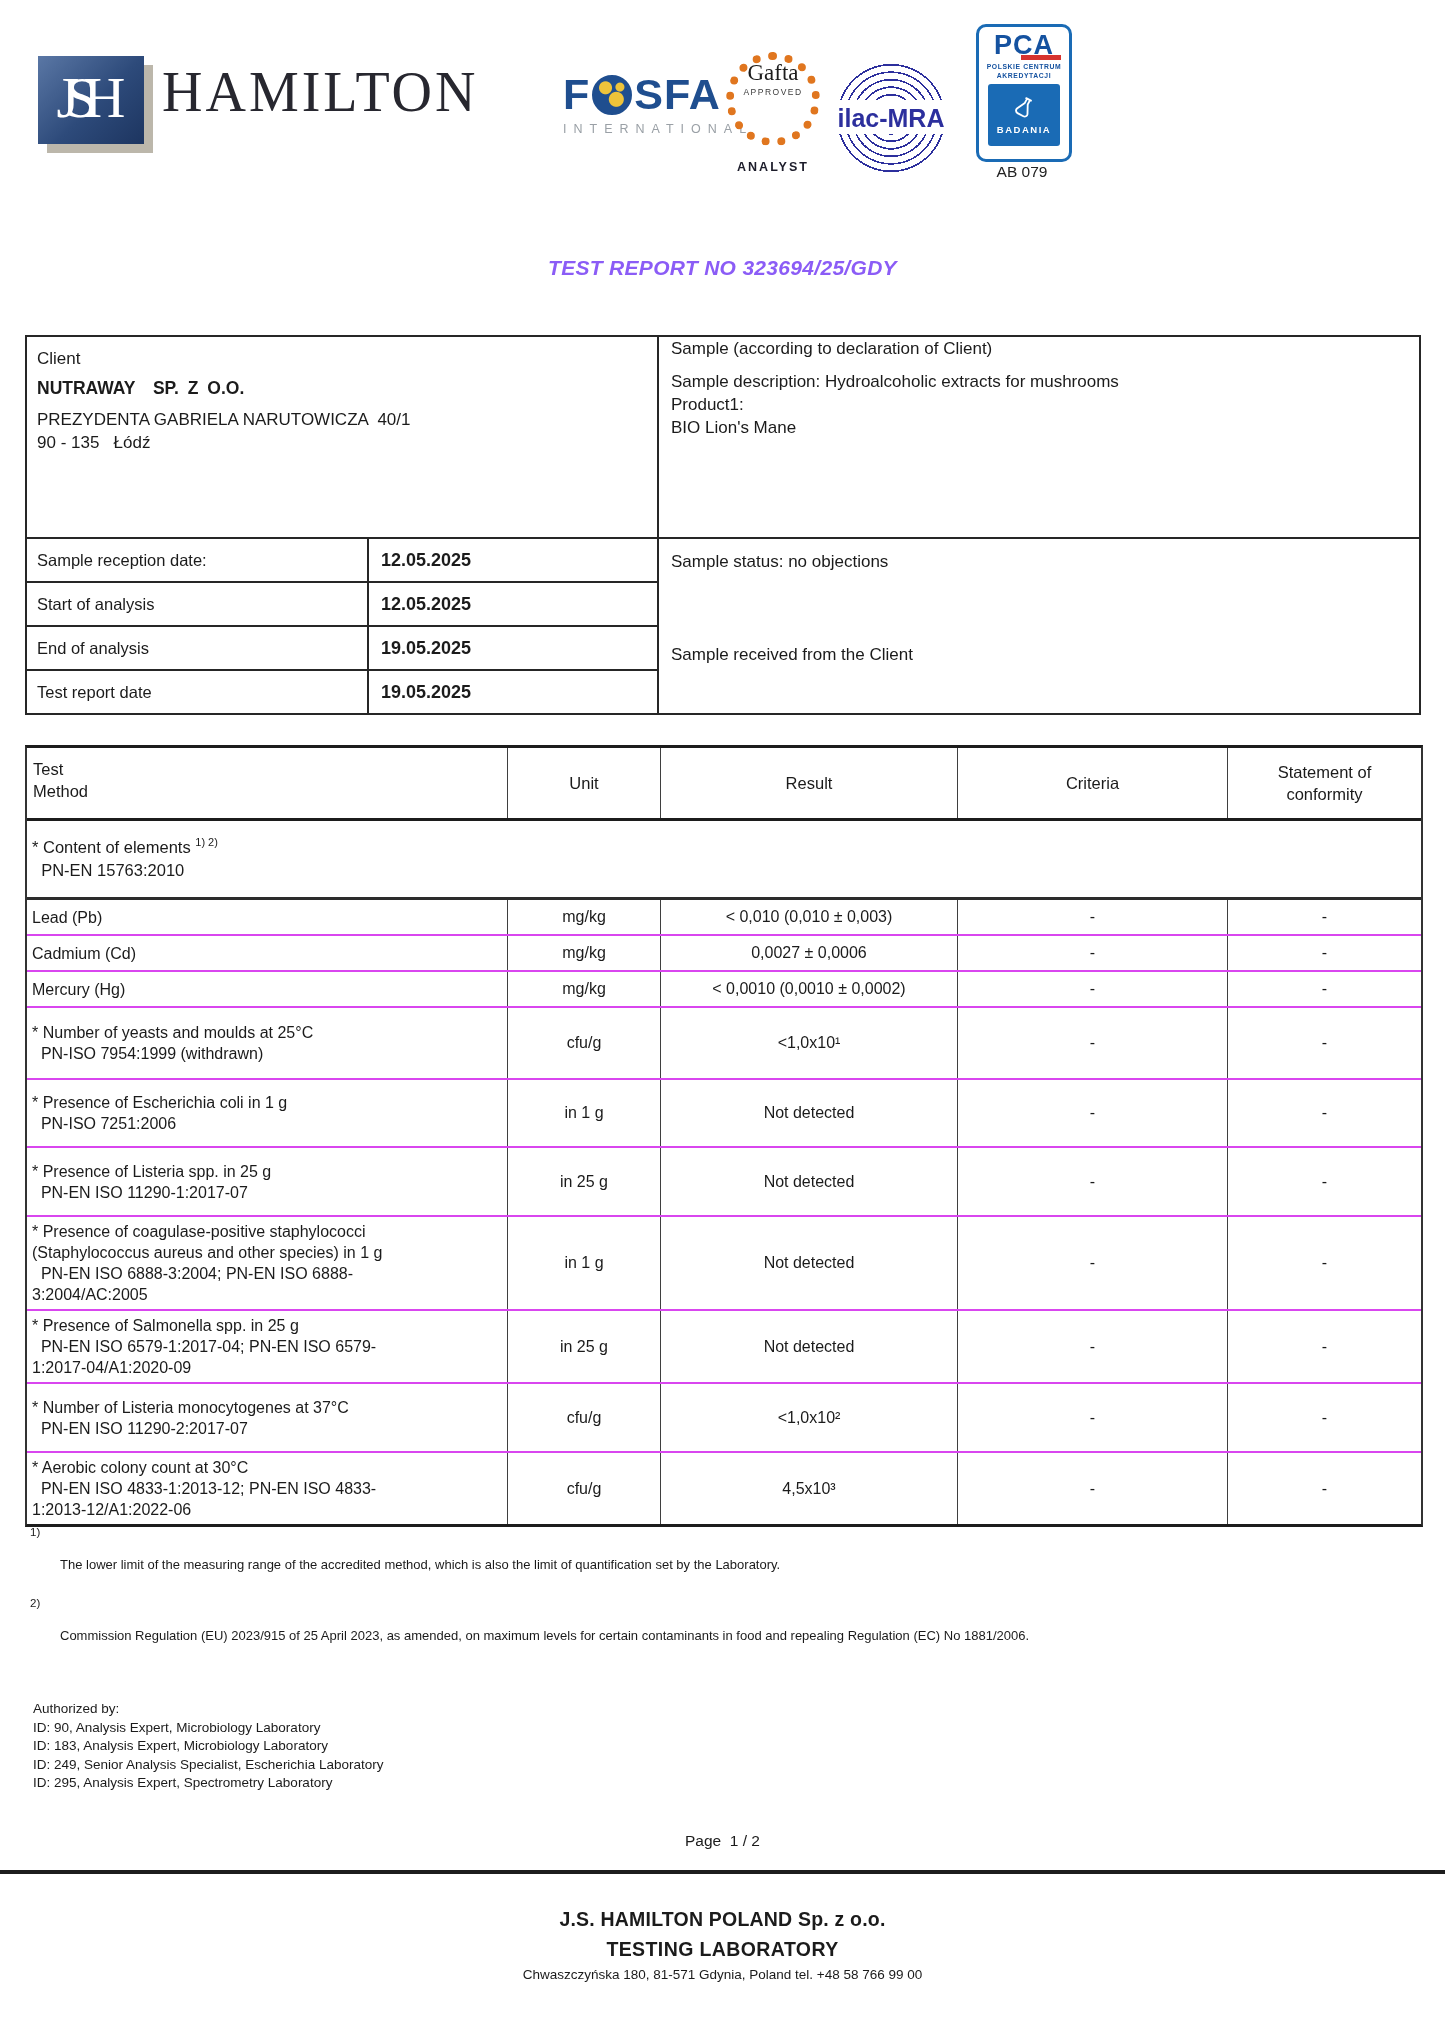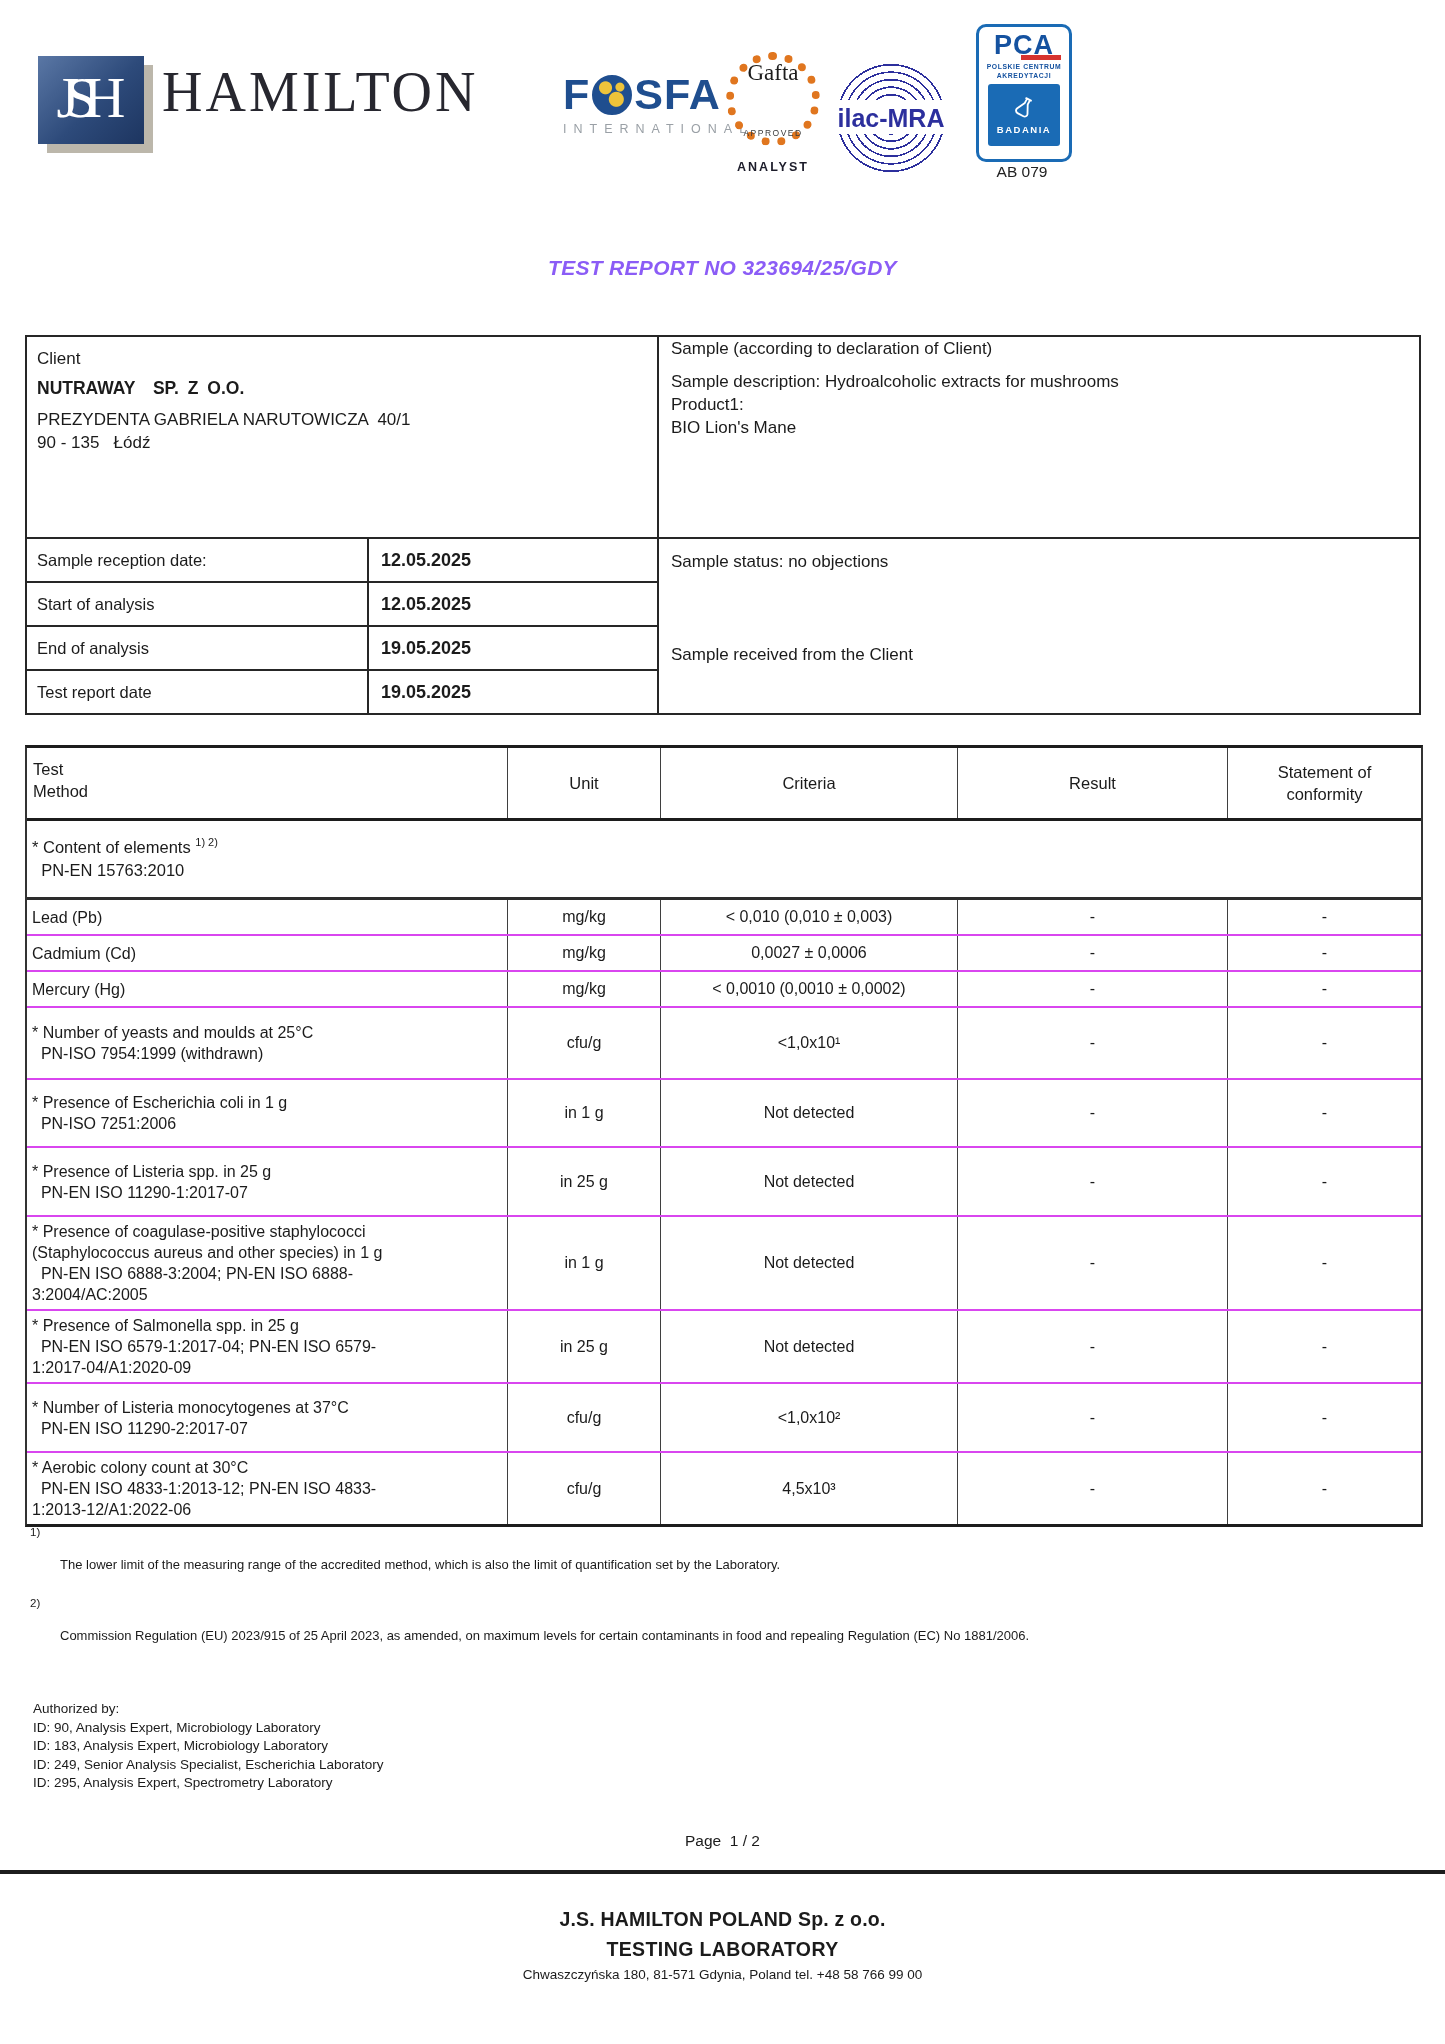--- a/index.html
+++ b/index.html
@@ -36,21 +36,21 @@
       radial-gradient(circle at 62% 62%, #eec33a 0 7px, rgba(0,0,0,0) 8px),
       radial-gradient(circle at 72% 28%, #eec33a 0 4px, rgba(0,0,0,0) 5px),
       var(--fosfa_blue,#1f4e8f);
     border:2px solid var(--fosfa_blue,#1f4e8f);
   }
   .fosfa-sub { margin-top:3px; font-size:12.5px; letter-spacing:7px; color:#9aa0a6; }
   .gafta { position:absolute; left:723px; top:52px; width:100px; text-align:center; }
   .gafta-circle {
     width:78px; height:78px; margin:0 auto; border-radius:50%;
     border:8px dotted var(--gafta_orange,#e0761f);
-    display:flex; flex-direction:column; align-items:center; justify-content:space-between;
+    display:flex; flex-direction:column; align-items:center; justify-content:flex-start;
   }
   .gafta-name { font-family:"Liberation Serif","DejaVu Serif",serif; font-size:23px; color:#1d1d1d; }
   .gafta-approved { font-size:8.5px; letter-spacing:1.5px; color:#3a3a3a; margin-top:1px; }
   .gafta-analyst { margin-top:14px; font-size:12.5px; font-weight:700; letter-spacing:2px; color:#1c1c2a; }
   .ilac { position:absolute; left:833px; top:60px; width:116px; height:116px; }
   .ilac-rings {
     position:absolute; inset:0; border-radius:50%;
     background:repeating-radial-gradient(circle at 50% 50%, var(--ilac_blue,#2c2f9d) 0 1.6px, #fff 1.6px 7.5px);
   }
   .ilac-band { position:absolute; left:-8px; right:-8px; top:40px; height:34px; background:#fff; }
@@ -225,22 +225,22 @@
 
   <div class="results-table">
     <div class="hrow">
       <div class="hcell first">
         <div>
           <div>Test</div>
           <div>Method</div>
         </div>
       </div>
       <div class="hcell">Unit</div>
+      <div class="hcell">Result</div>
       <div class="hcell">Criteria</div>
-      <div class="hcell">Result</div>
       <div class="hcell">
         <div>
           <div>Statement of</div>
           <div>conformity</div>
         </div>
       </div>
     </div>
     <div class="section-row">
       <div><span class="pre">* Content of elements </span><sup>1) 2)</sup></div>
       <div class="pre">  PN-EN 15763:2010</div>

